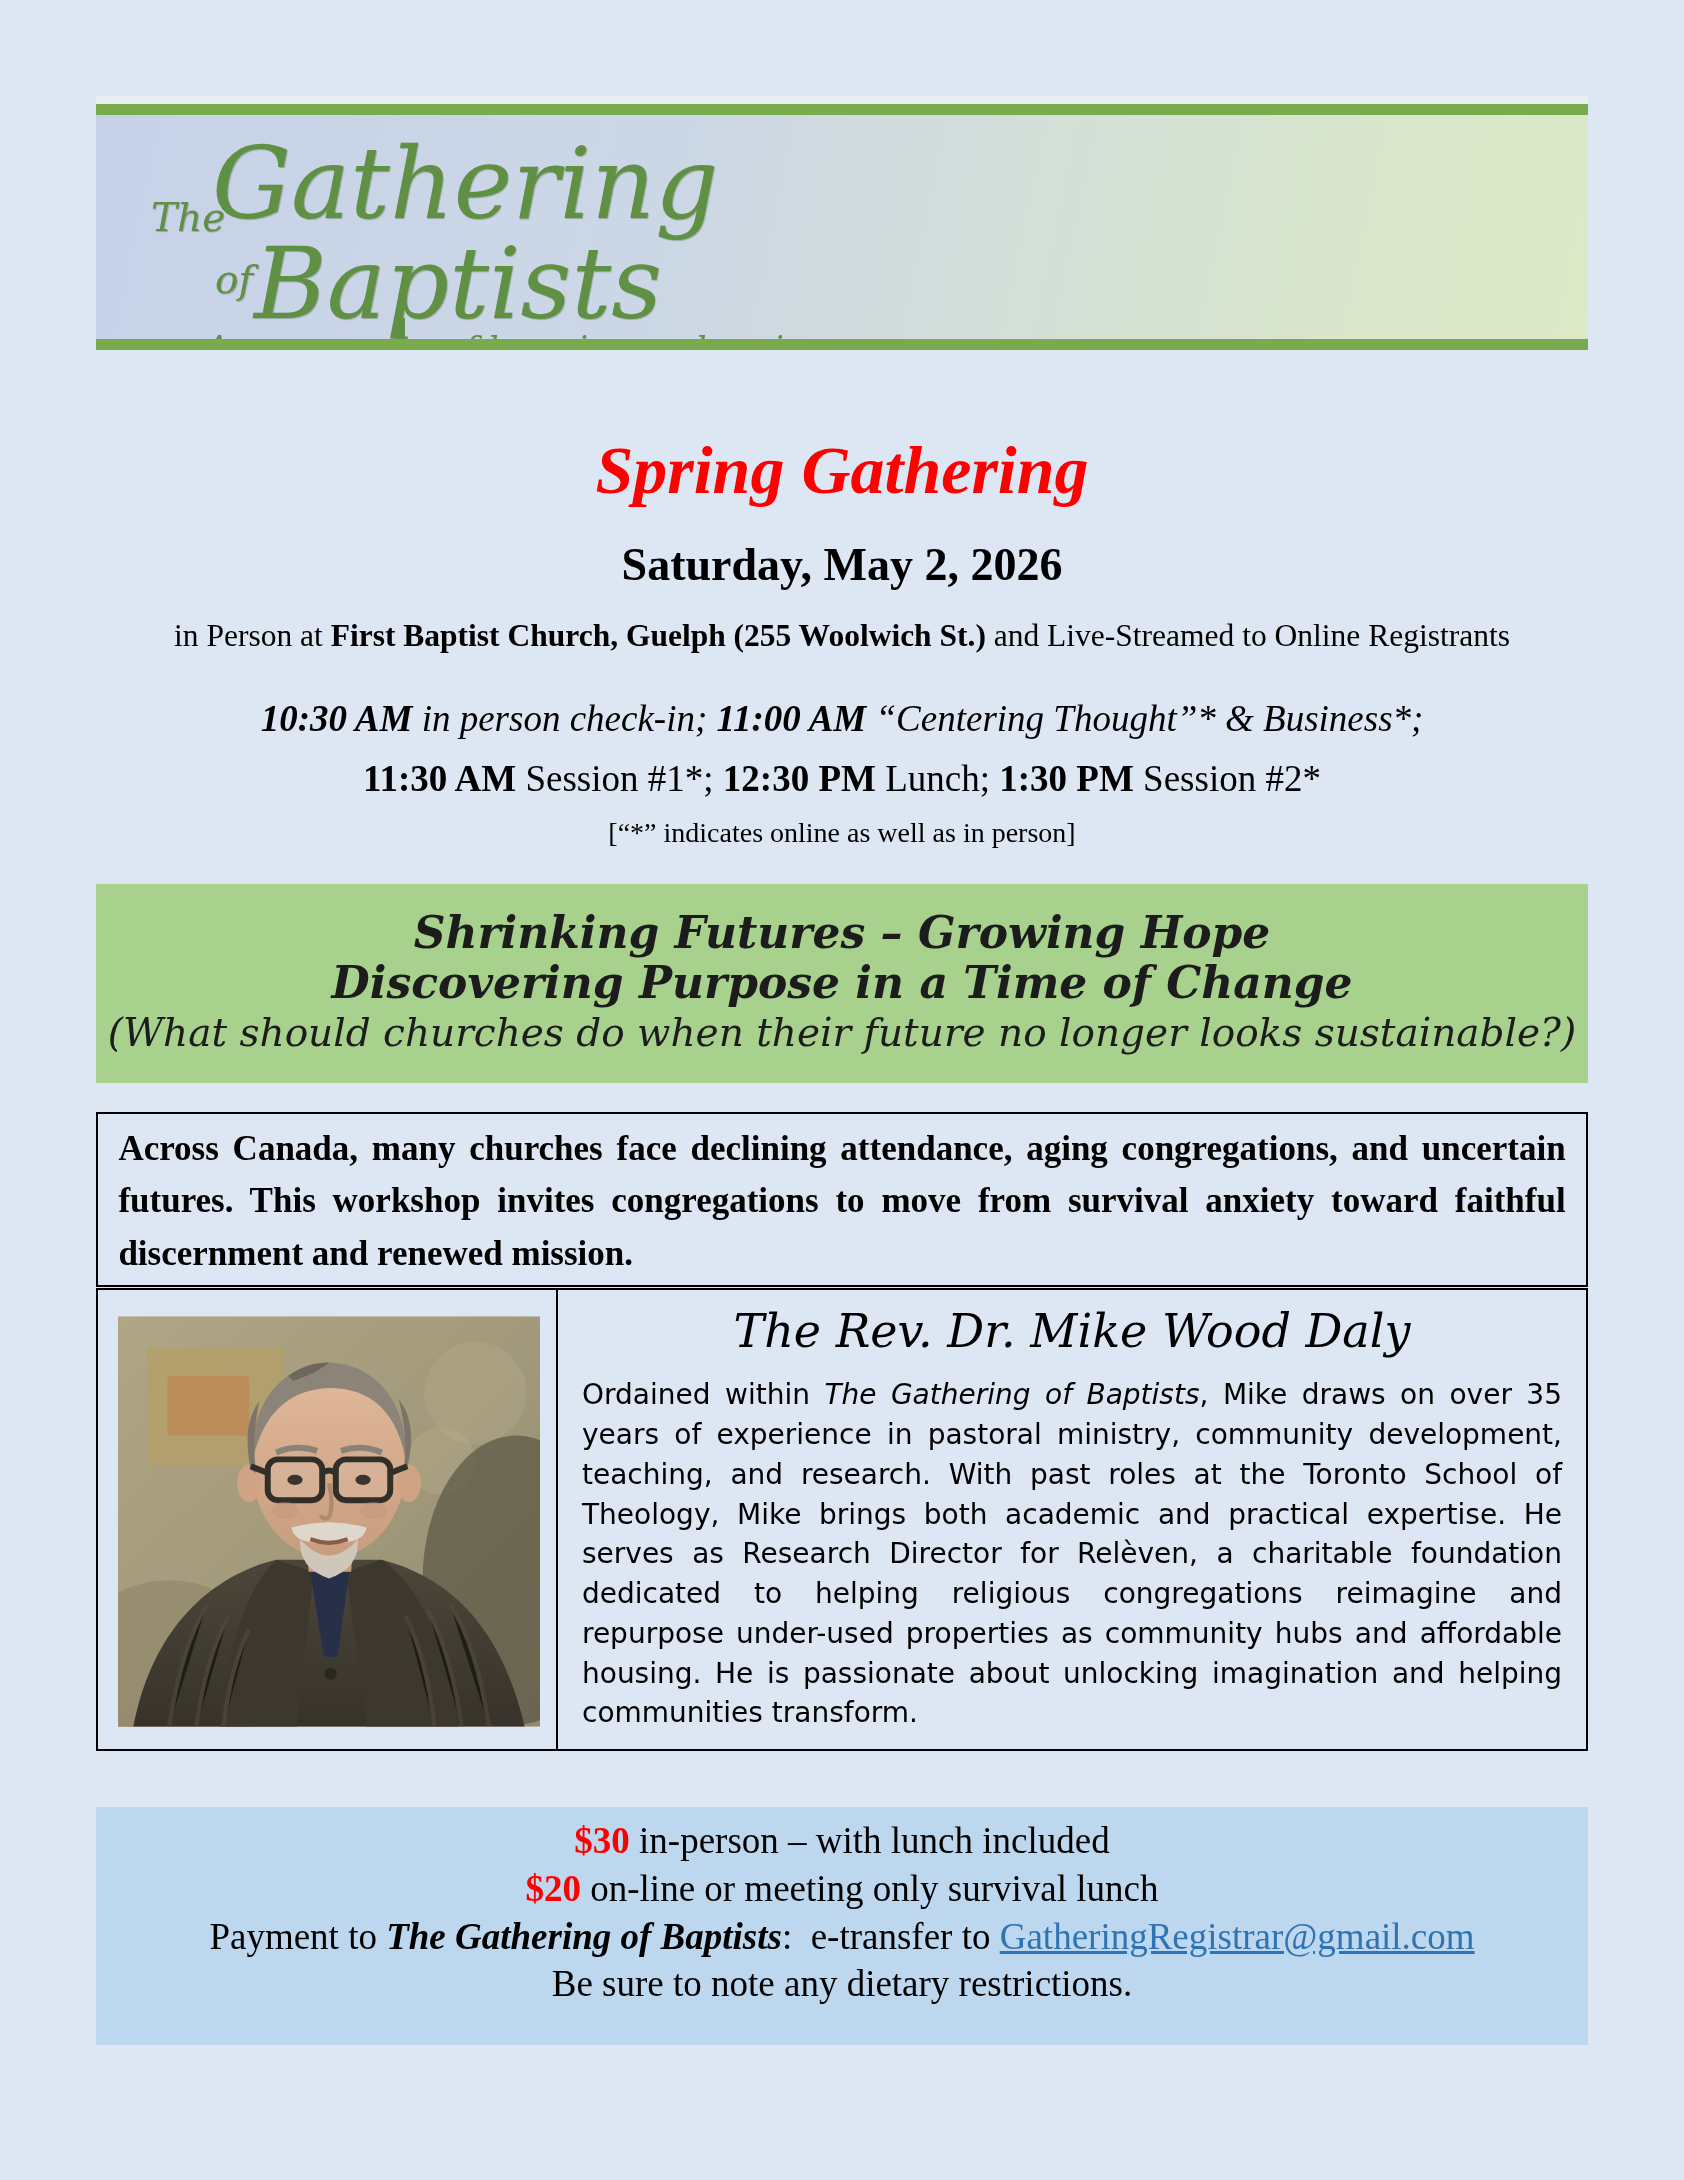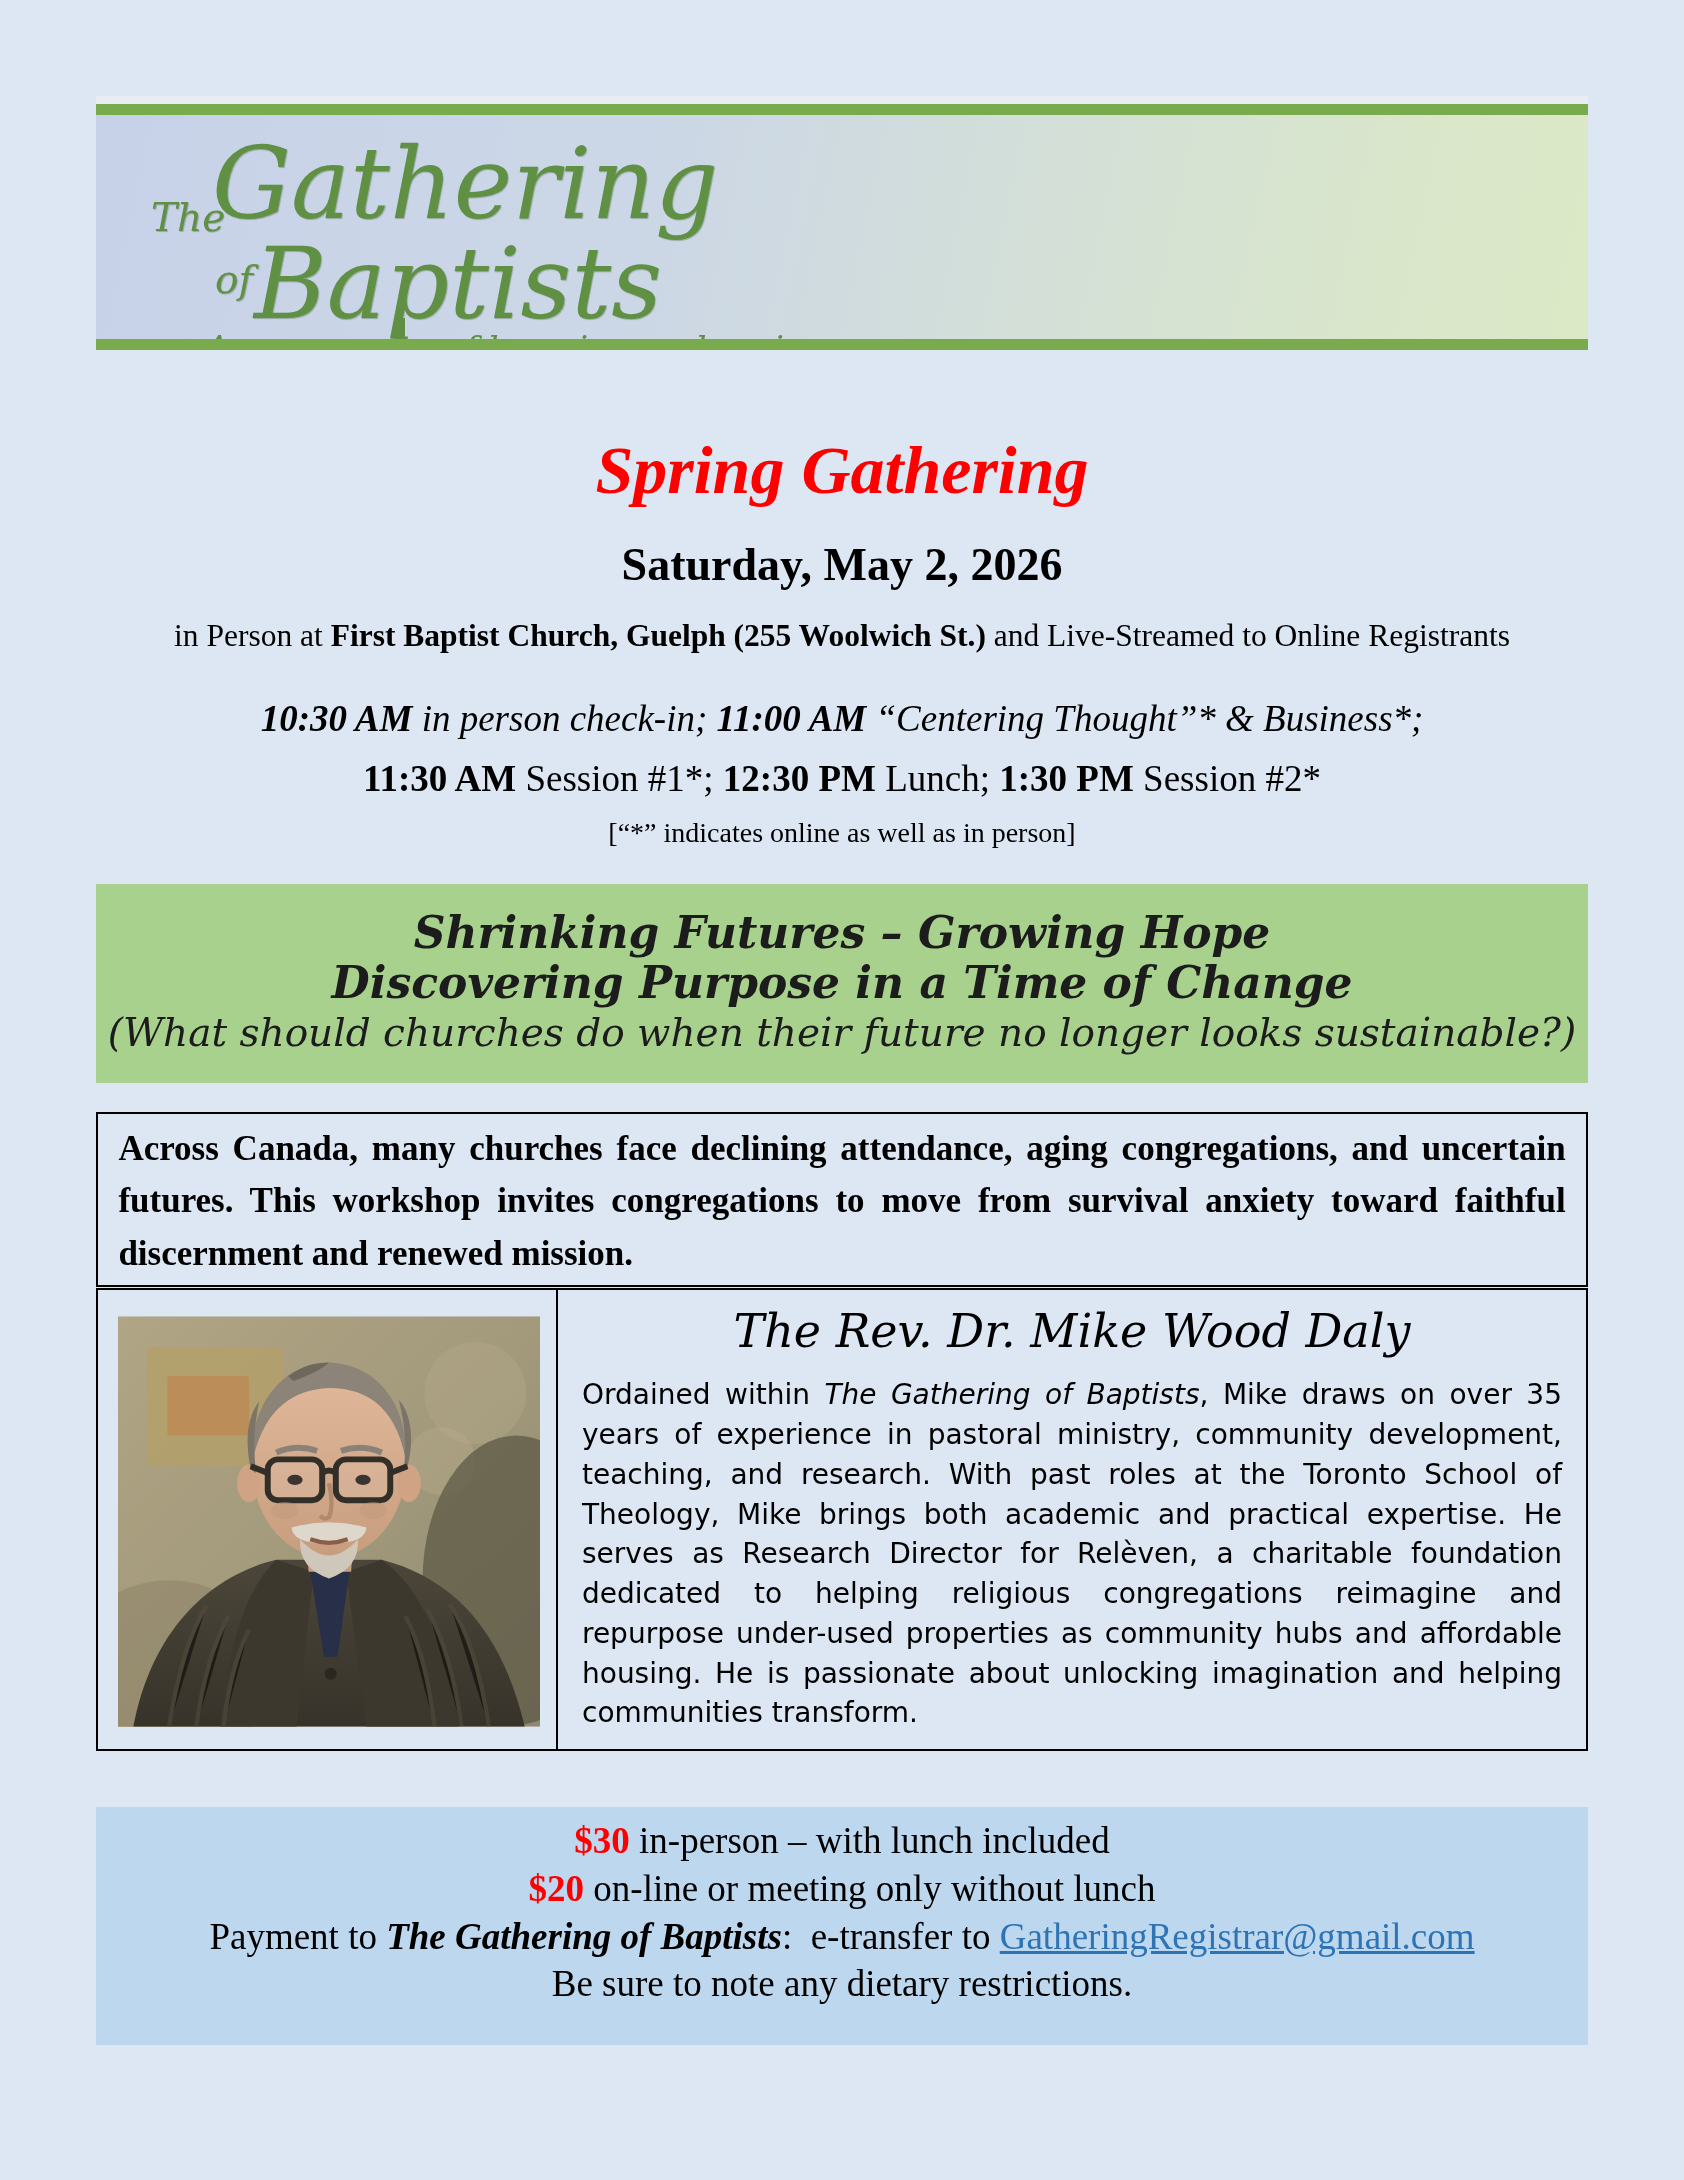--- a/index.html
+++ b/index.html
@@ -220,17 +220,17 @@
     </svg>
   </div>
   <div class="speaker-text-cell">
     <div class="speaker-name">The Rev. Dr. Mike Wood Daly</div>
     <div class="speaker-bio"><span>Ordained within </span><span class="i">The Gathering of Baptists</span><span>, Mike draws on over 35 years of experience in pastoral ministry, community development, teaching, and research. With past roles at the Toronto School of Theology, Mike brings both academic and practical expertise. He serves as Research Director for Relèven, a charitable foundation dedicated to helping religious congregations reimagine and repurpose under-used properties as community hubs and affordable housing. He is passionate about unlocking imagination and helping communities transform.</span></div>
   </div>
 </div>
 
 <div class="abs footer-box">
   <div><span class="red">$30</span><span> in-person – with lunch included</span></div>
-  <div><span class="red">$20</span><span> on-line or meeting only without lunch</span></div>
+  <div><span class="red">$20</span><span> on-line or meeting only survival lunch</span></div>
   <div><span>Payment to </span><span class="bi">The Gathering of Baptists</span><span>:&nbsp; e-transfer to </span><a class="link">GatheringRegistrar@gmail.com</a></div>
   <div>Be sure to note any dietary restrictions.</div>
 </div>
 
 
 </body></html>

